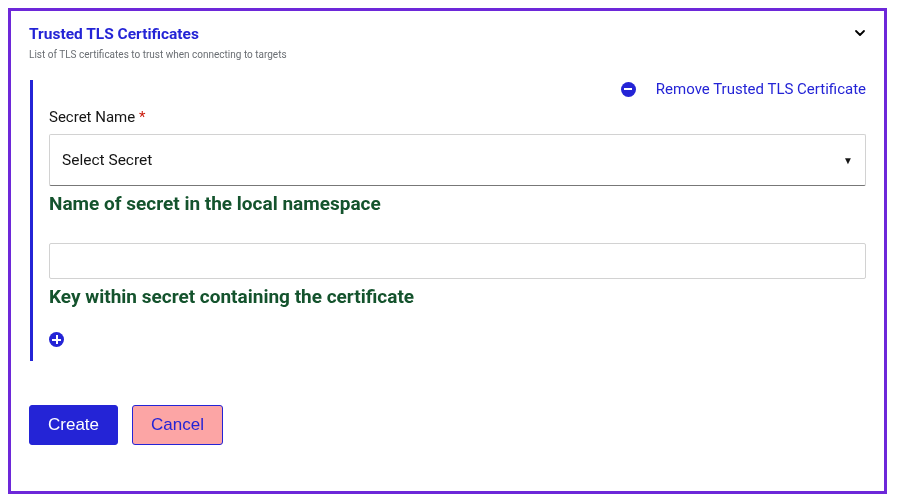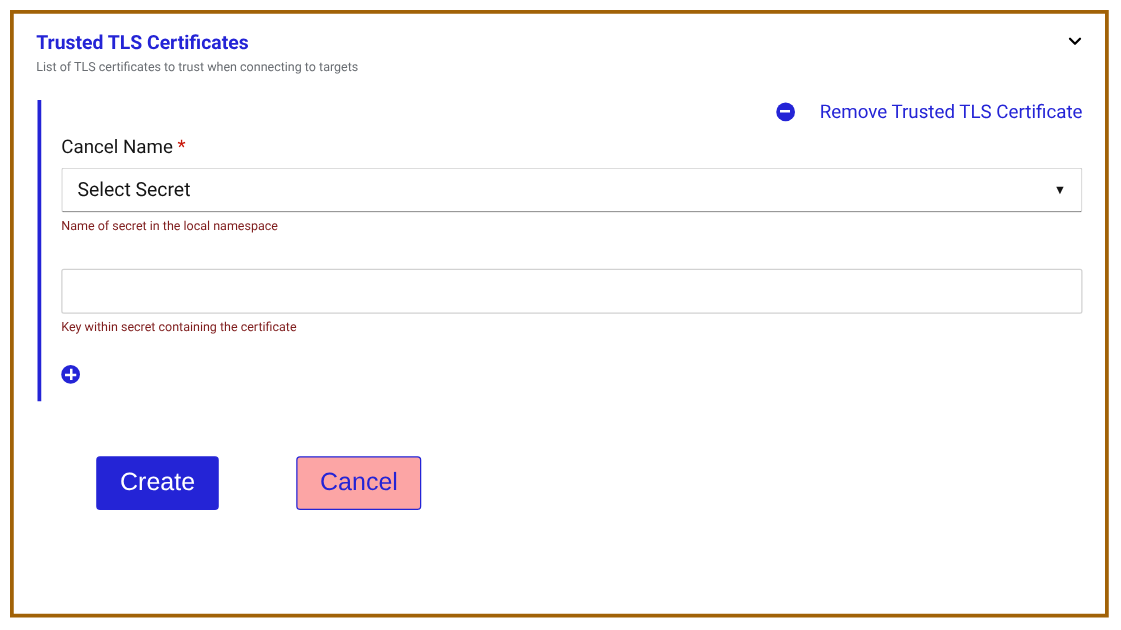--- a/index.html
+++ b/index.html
@@ -6,21 +6,21 @@
       box-sizing: border-box;
       margin: 0;
       padding: 0;
     }
     body {
       font-family: -apple-system, BlinkMacSystemFont, "Segoe UI", Roboto, "Helvetica Neue", Arial, sans-serif;
       background: #fff;
       padding: 8px;
     }
     .container {
-      border: 3px solid #a16207;
+      border: 3px solid #6d28d9;
       width: 879px;
       height: 486px;
       padding: 14px 18px 18px 18px;
       position: relative;
     }
     .header-row {
       display: flex;
       justify-content: space-between;
       align-items: center;
       margin-bottom: 6px;
@@ -82,40 +82,41 @@
       margin-bottom: 8px;
     }
     .required-asterisk {
       color: #c9190b;
     }
     .select-wrapper {
       position: relative;
       border: 1px solid #d2d2d2;
       border-bottom: 1px solid #777;
       border-radius: 2px;
-      height: 36px;
+      height: 52px;
       display: flex;
       align-items: center;
       padding: 0 12px;
       cursor: pointer;
       margin-bottom: 6px;
     }
     .select-value {
       font-size: 15.5px;
       color: #151515;
       flex: 1;
     }
     .select-caret {
       font-size: 10px;
       color: #151515;
     }
     .field-hint {
-      color: #7f1d1d;
-      font-size: 10px;
+      color: #14532d;
+      font-size: 19px;
       margin-bottom: 28px;
+      font-weight: bold;
     }
     .text-input {
       width: 100%;
       border: 1px solid #d2d2d2;
       border-radius: 2px;
       height: 36px;
       padding: 0 10px;
       font-size: 15px;
       margin-bottom: 6px;
       outline: none;
@@ -154,24 +155,23 @@
       height: 9px;
       background: #fff;
     }
     .button-row {
       display: flex;
       gap: 14px;
       margin-top: 44px;
     }
     .btn {
       padding: 9px 18px;
-      font-size: 20px;
+      font-size: 17px;
       border-radius: 3px;
       cursor: pointer;
-      margin-left: 48px;
     }
     .btn-primary {
       background: #2424d6;
       color: #fff;
       border: 1px solid #2424d6;
     }
     .btn-secondary {
       background: #fca5a5;
       color: #2424d6;
       border: 1px solid #2424d6;
@@ -193,21 +193,21 @@
 
   <div class="form-block">
     <div class="remove-row">
       <div class="remove-link">
         <span class="minus-circle-icon"></span>
         <span>Remove Trusted TLS Certificate</span>
       </div>
     </div>
 
     <div class="field-label">
-      <span>Cancel Name</span>
+      <span>Secret Name</span>
       <span class="required-asterisk"> *</span>
     </div>
     <div class="select-wrapper">
       <span class="select-value">Select Secret</span>
       <span class="select-caret">▼</span>
     </div>
     <div class="field-hint">Name of secret in the local namespace</div>
 
     <input type="text" class="text-input" value="" style="">
     <div class="field-hint" style="margin-bottom:0;">Key within secret containing the certificate</div>

